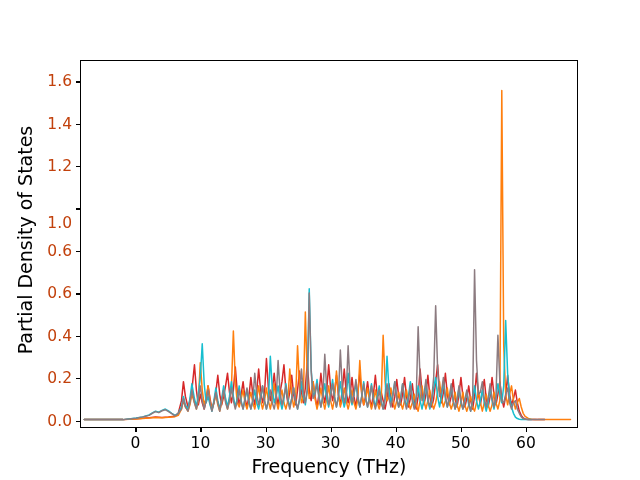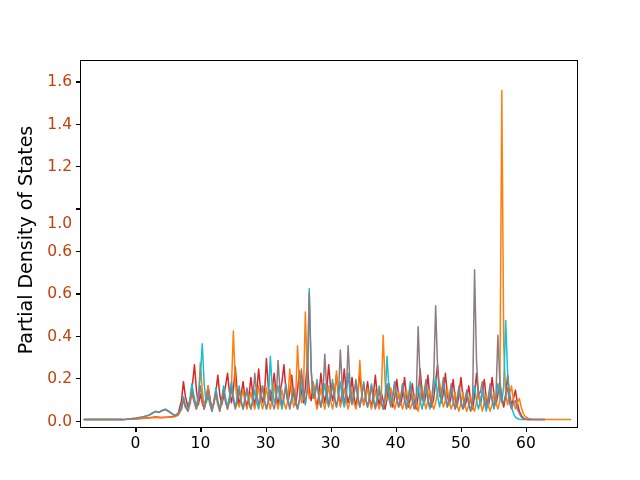--- a/index.html
+++ b/index.html
@@ -79,14 +79,15 @@
       <div class="ytick" style="top: 208.473px;"></div>
       <div class="yticklabel" style="top: 223px;">1.0</div>
       <div class="ytick" style="top: 166.052px;"></div>
       <div class="yticklabel" style="top: 166.052px;">1.2</div>
       <div class="ytick" style="top: 123.631px;"></div>
       <div class="yticklabel" style="top: 123.631px;">1.4</div>
       <div class="ytick" style="top: 81.2104px;"></div>
       <div class="yticklabel" style="top: 81.2104px;">1.6</div>
     </div>
 
+  <div id="xlabel">Frequency (THz)</div>
 
 </div>
 
 </body></html>

